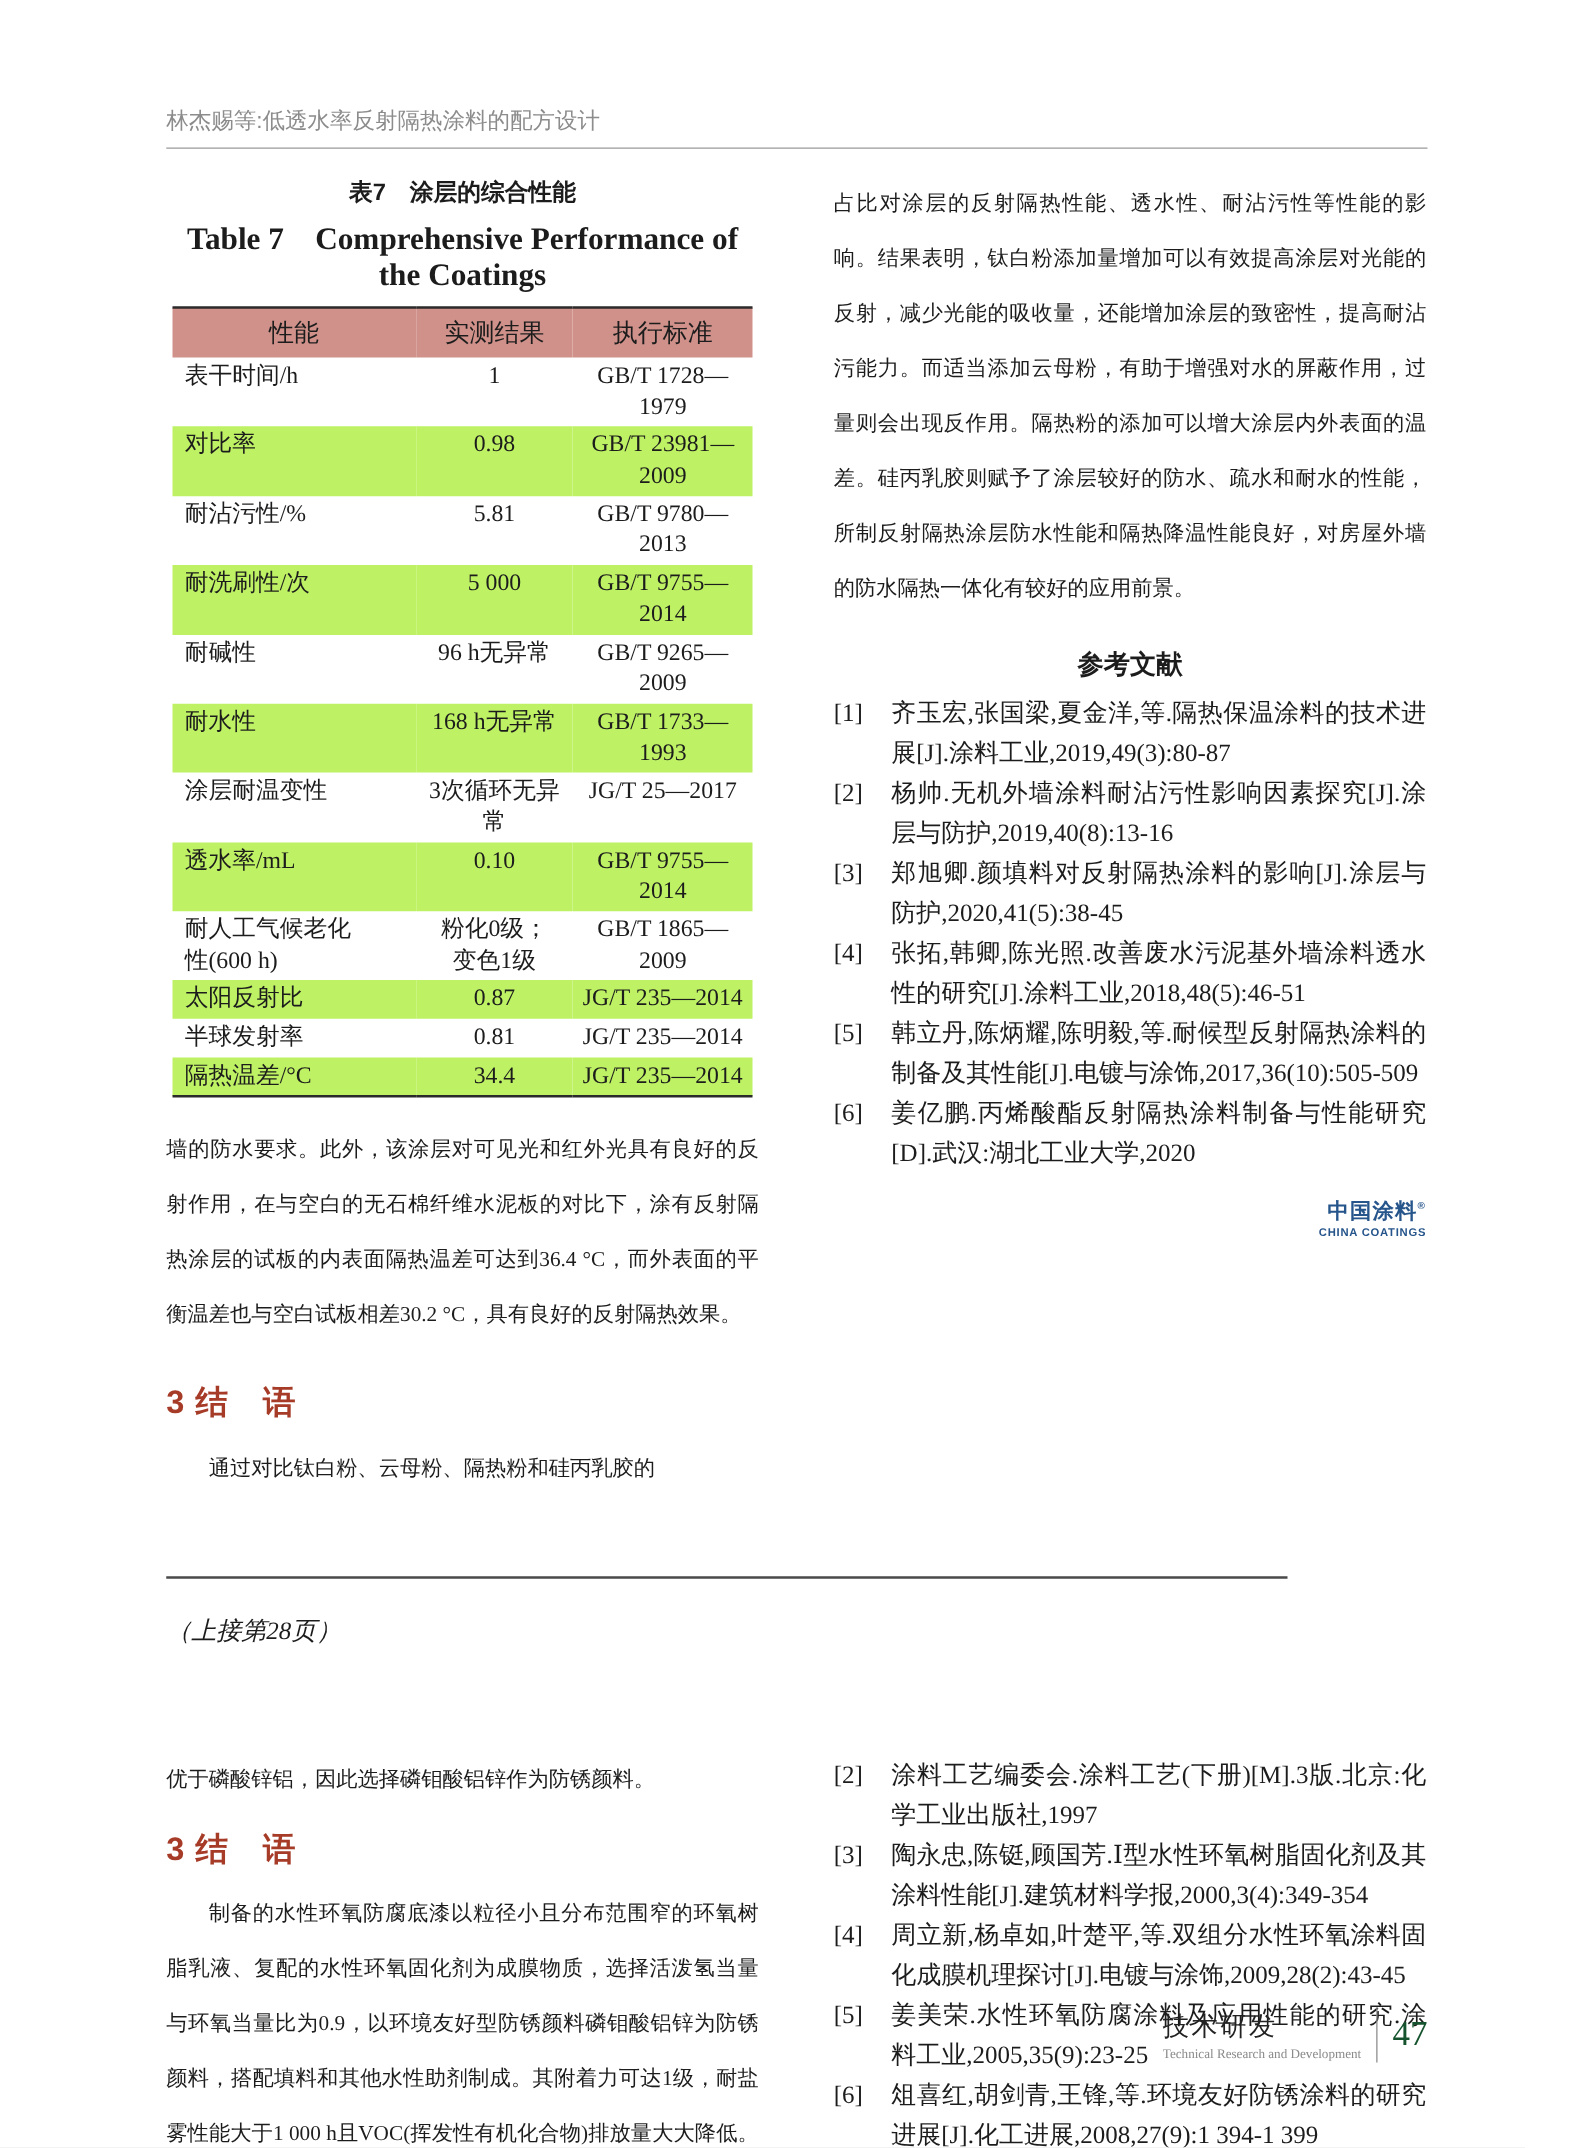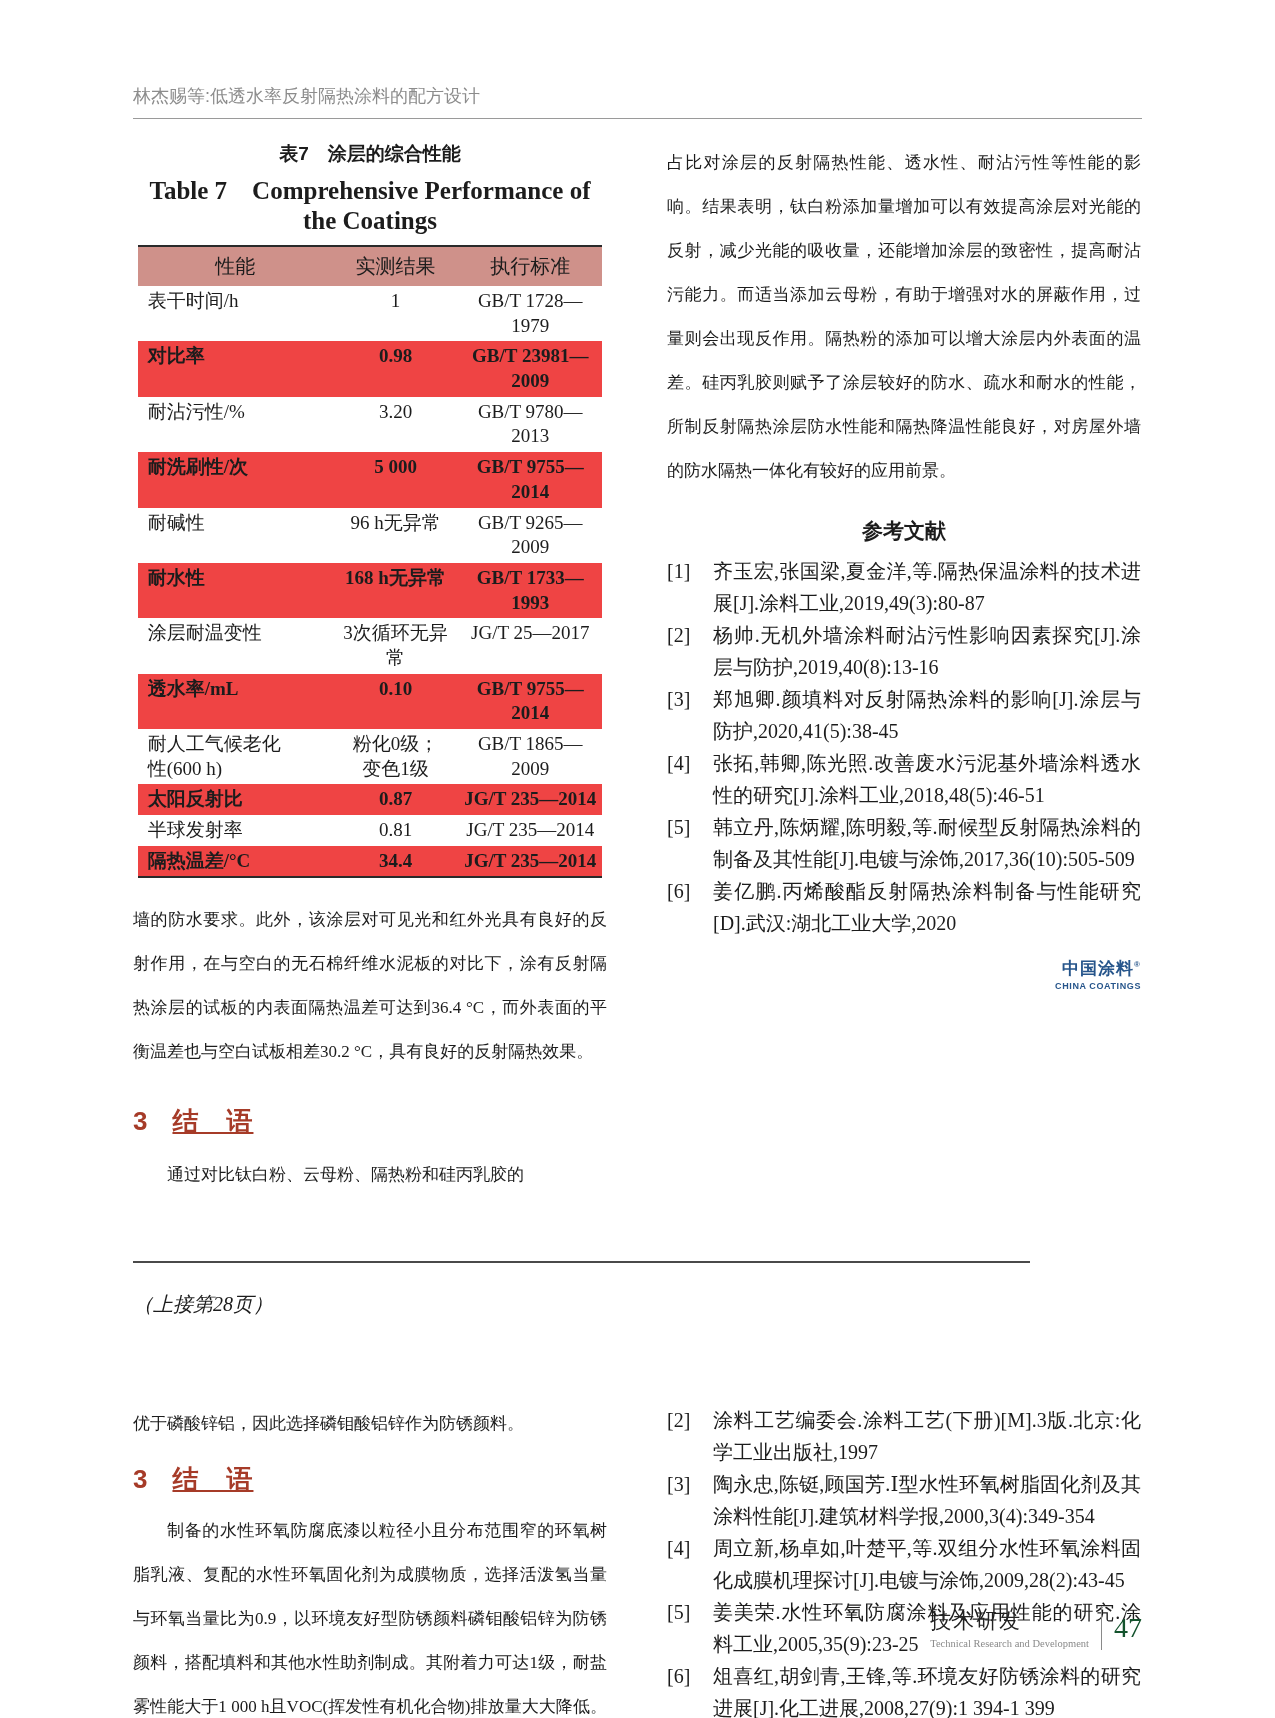--- a/index.html
+++ b/index.html
@@ -23,36 +23,36 @@
   }
   .table-title-en{margin-top:7px;text-align:center;font-weight:bold;font-size:25px;}
   table.perf{
     width:98%;margin:10px auto 0 auto;border-collapse:collapse;
     border-top:2px solid #2a2a2a;border-bottom:2px solid #2a2a2a;font-size:19px;
   }
   table.perf th{
     background:#cf918a;font-weight:normal;padding:6px 4px;font-size:20px;
   }
   table.perf td{padding:3px 4px;white-space:pre-line;line-height:1.3;vertical-align:top;}
-  table.perf tr.shaded{background:#ef4444;font-weight:bold;}
+  table.perf tr.shaded{background:#bef264;}
   table.perf td:first-child{text-align:left;padding-left:10px;width:42%;}
   table.perf td:nth-child(2){text-align:center;width:27%;}
   table.perf td:nth-child(3){text-align:center;width:31%;}
   table.perf th:first-child{width:42%;}
 
   .para{margin:0;font-size:17px;line-height:44px;text-align:justify;}
   .mt20{margin-top:20px;}
   .mt22{margin-top:22px;}
   .indent{text-indent:2em;}
 
   .section-heading{
     margin:30px 0 0 0;font-family:"Liberation Sans","DejaVu Sans",sans-serif;
     font-weight:bold;font-size:26px;color:#a63b28;letter-spacing:1px;
   }
-  .section-heading .st{margin-left:24px;text-decoration:underline;}
+  .section-heading .st{margin-left:8px;}
 
   .refs-title{
     margin-top:24px;text-align:center;font-weight:bold;font-size:21px;
     font-family:"Liberation Sans","DejaVu Sans",sans-serif;
   }
   .ref-list{margin-top:10px;}
   .ref-item{display:flex;font-size:20px;line-height:32px;}
   .ref-label{flex:none;width:46px;}
   .ref-text{flex:1;text-align:justify;}
 
@@ -100,21 +100,21 @@
                 <td>1</td>
                 <td>GB/T 1728—1979</td>
               </tr>
               <tr class="shaded">
                 <td>对比率</td>
                 <td>0.98</td>
                 <td>GB/T 23981—2009</td>
               </tr>
               <tr>
                 <td>耐沾污性/%</td>
-                <td>3.20</td>
+                <td>5.81</td>
                 <td>GB/T 9780—2013</td>
               </tr>
               <tr class="shaded">
                 <td>耐洗刷性/次</td>
                 <td>5 000</td>
                 <td>GB/T 9755—2014</td>
               </tr>
               <tr>
                 <td>耐碱性</td>
                 <td>96 h无异常</td>

